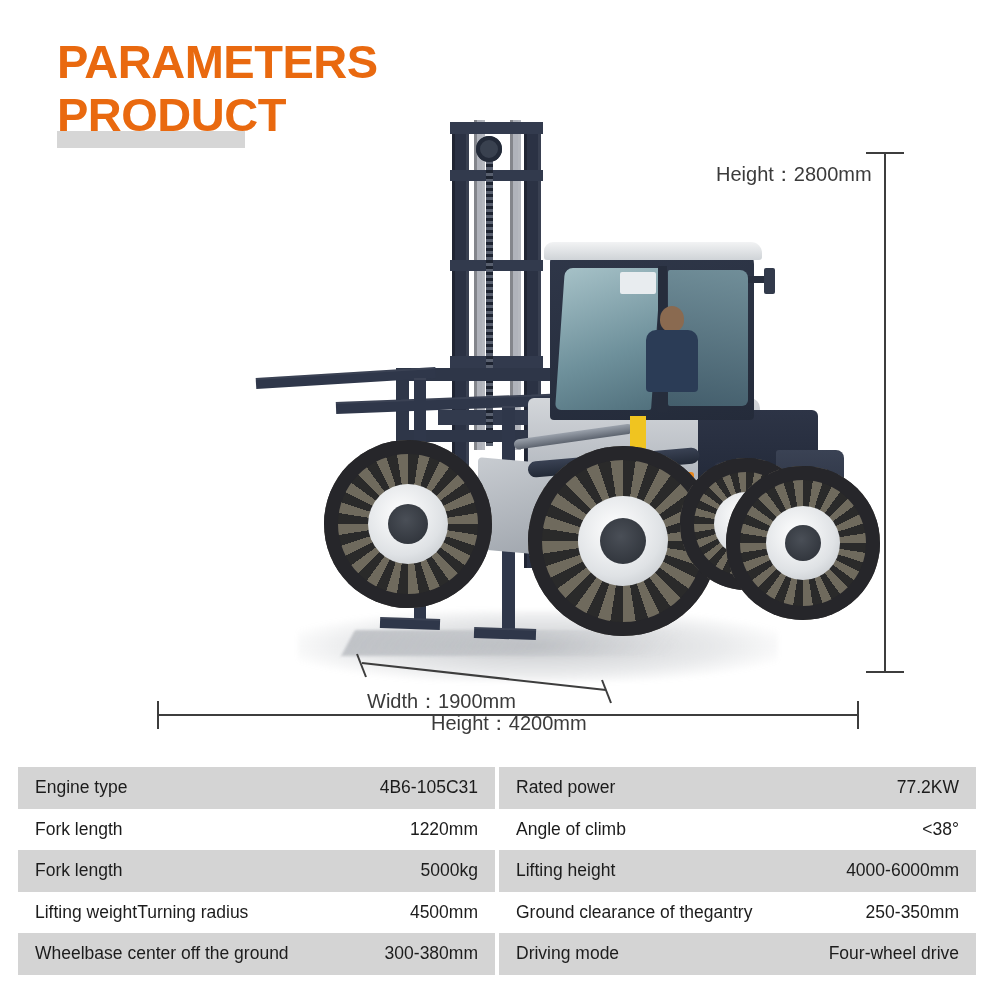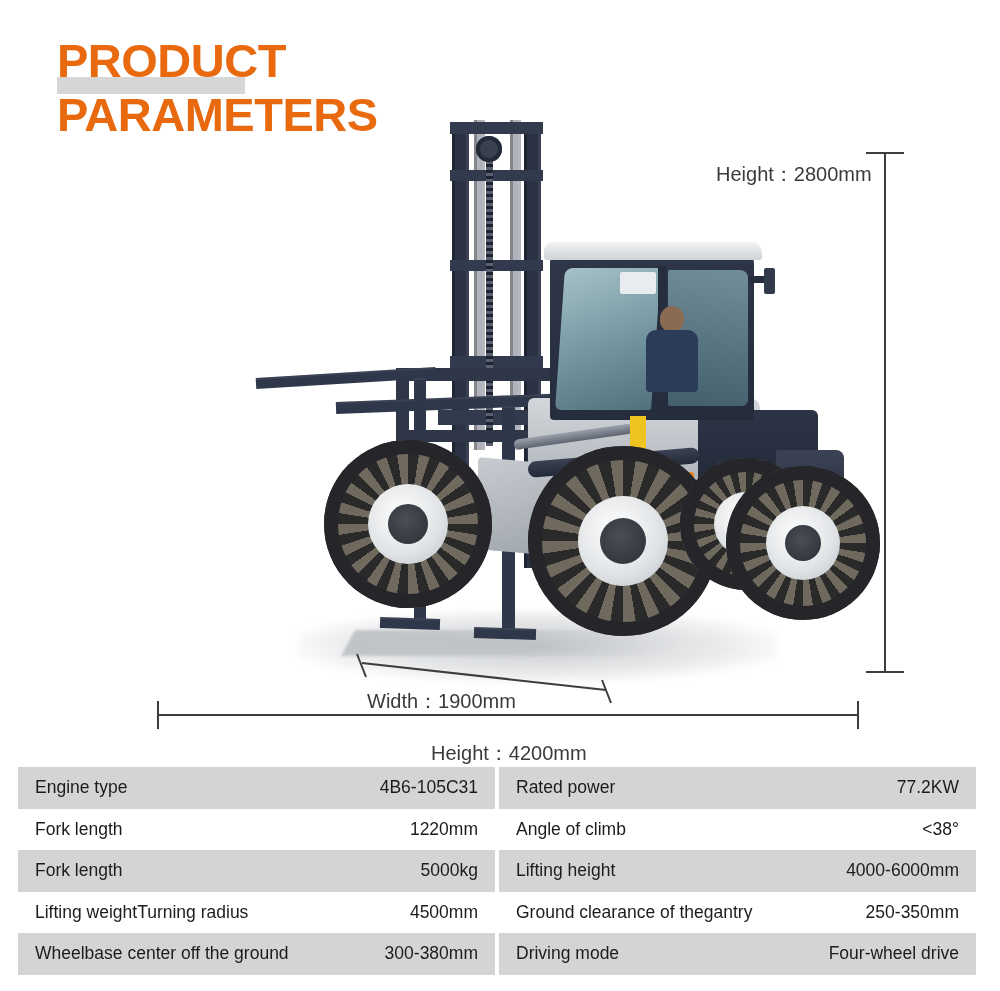--- a/index.html
+++ b/index.html
@@ -280,21 +280,21 @@
 
   .dim-label {
     position: absolute;
     font-family: "Liberation Sans", sans-serif;
     font-size: 20px;
     color: #3b3b3b;
     white-space: nowrap;
   }
   .label-height-v { left: 716px; top: 161px; }
   .label-width    { left: 367px; top: 688px; }
-  .label-height-h { left: 431px; top: 740px; }
+  .label-height-h { left: 431px; top: 710px; }
 
   .dim-width-svg { position: absolute; left: 340px; top: 650px; }
 
   
   .spec-table {
     position: absolute;
     left: 18px;
     top: 767px;
     width: 964px;
     display: flex;
@@ -315,26 +315,26 @@
   .spec-row.plain { background: #ffffff; }
   .spec-key { white-space: nowrap; }
   .spec-val { white-space: nowrap; text-align: right; }
 </style>
 </head>
 <body>
 
 <div id="page">
 
   <div class="title-block">
+    <div class="title-line title-line-2">
+      <span class="title-text">PARAMETERS</span>
+    </div>
     <div class="title-line title-line-1">
       <span class="title-hl"></span>
       <span class="title-text">PRODUCT</span>
-    </div>
-    <div class="title-line title-line-2">
-      <span class="title-text">PARAMETERS</span>
     </div>
   </div>
 
   <div class="photo-stage">
     <div class="mach">
 
       <div class="shadow-ground"></div>
       <div class="shadow-streak"></div>
 
       <div class="mast-rail mast-outer-l"></div>

